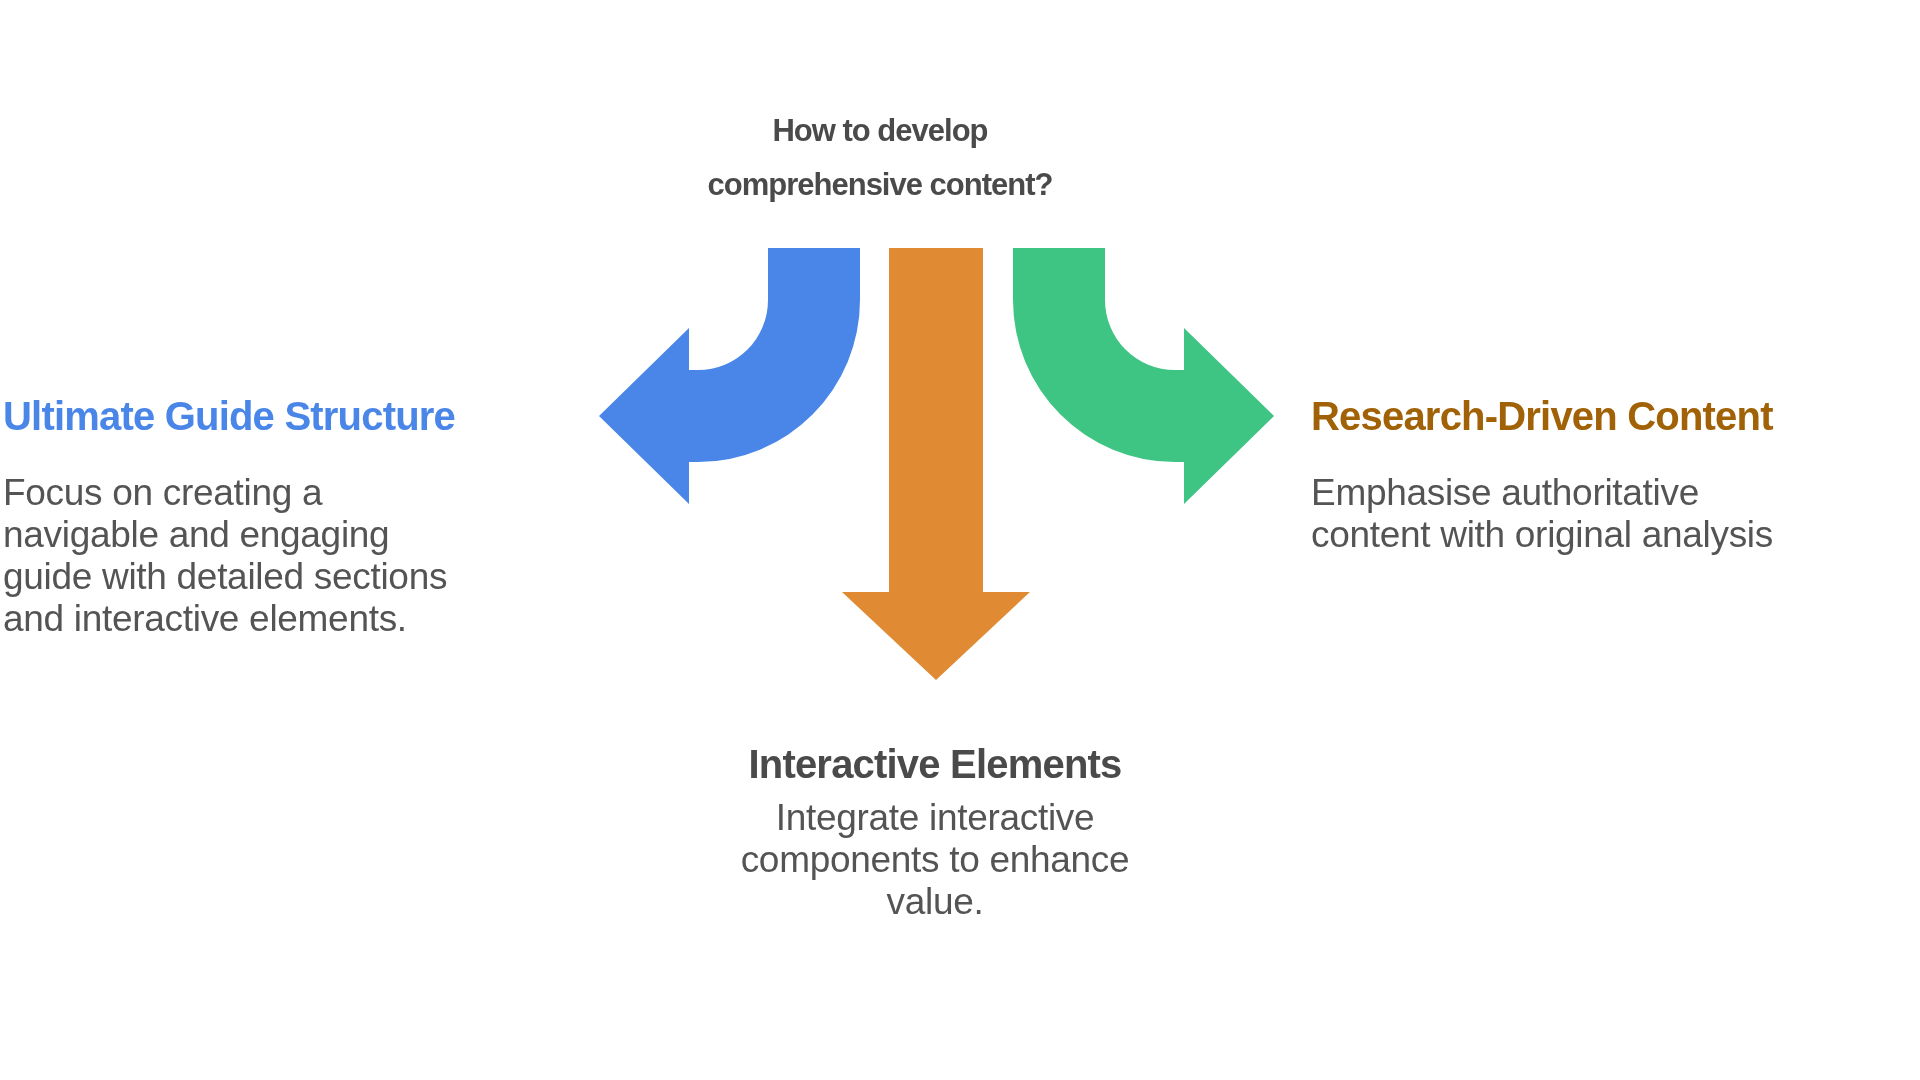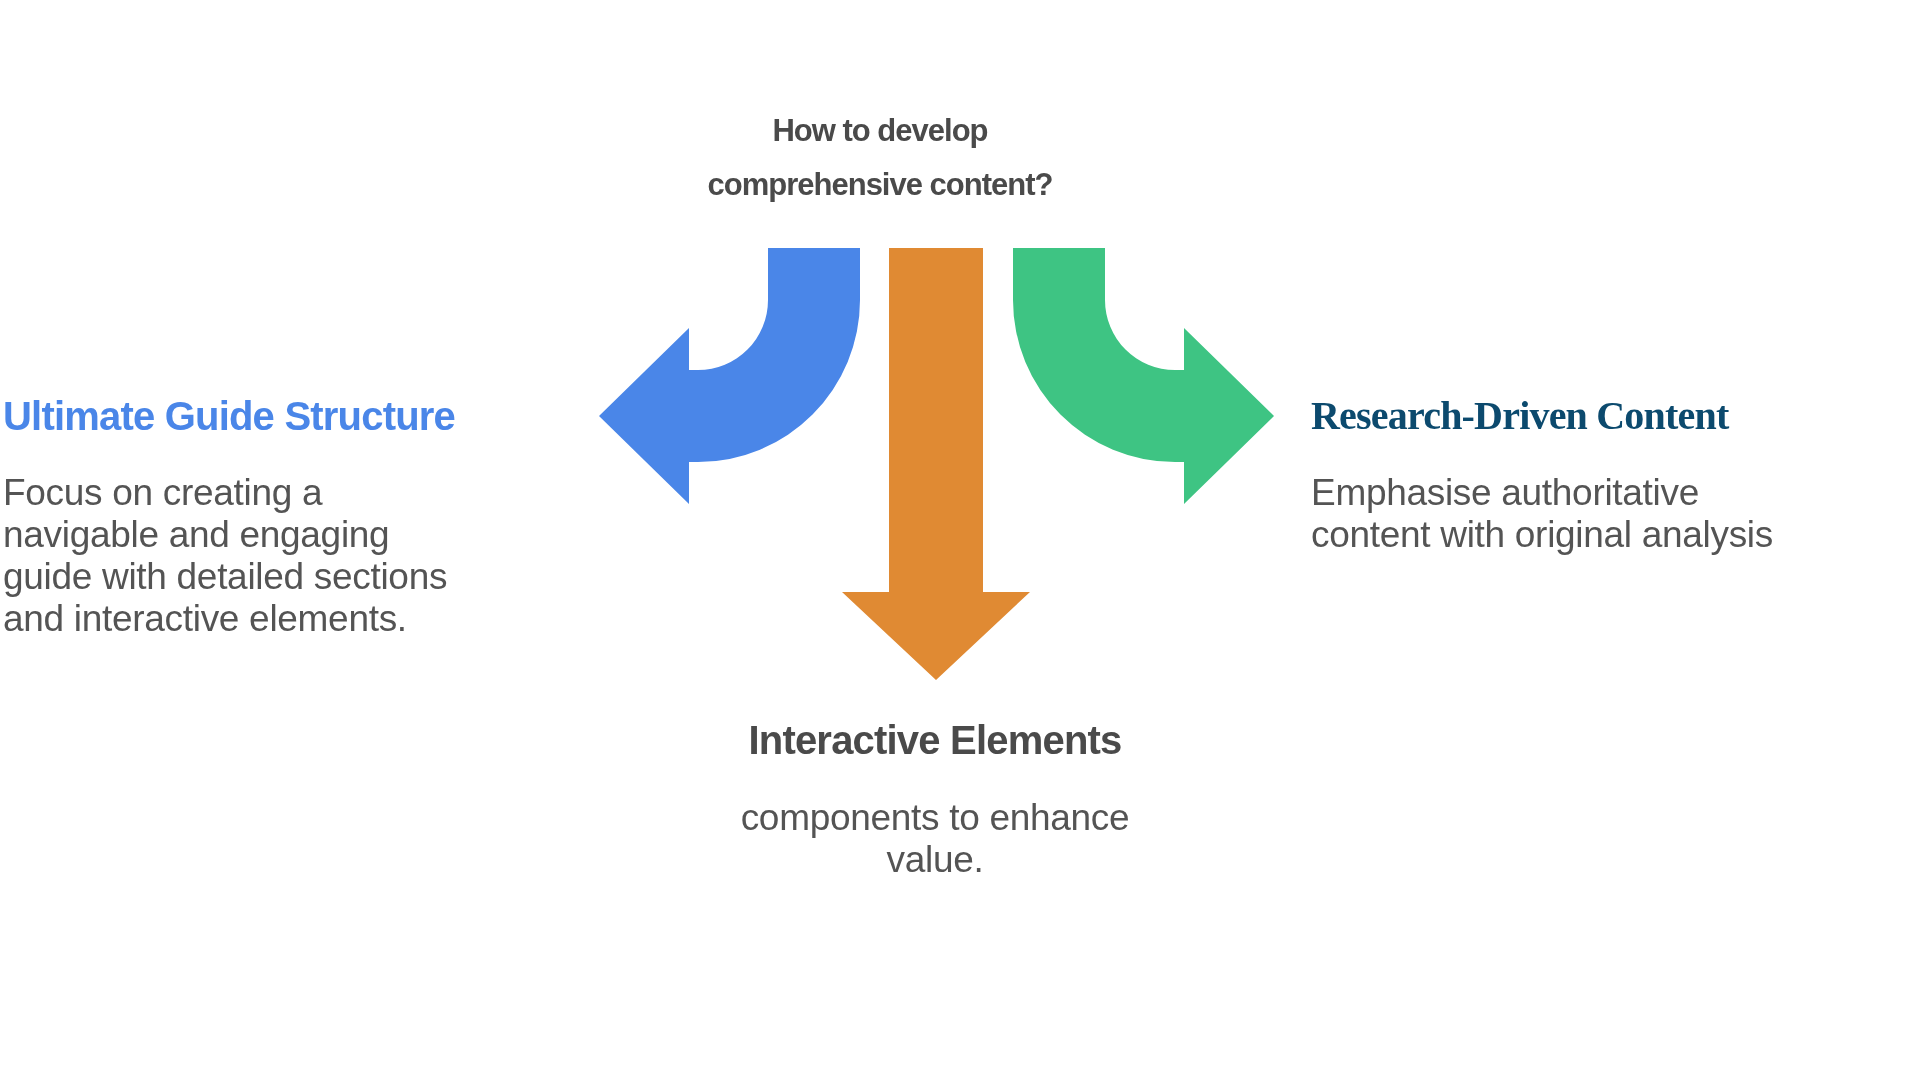--- a/index.html
+++ b/index.html
@@ -76,25 +76,26 @@
   </svg>
 
   <div class="section-heading sec-left-heading" style="color: rgb(74, 134, 232);">Ultimate Guide Structure</div>
   <div class="section-body sec-left-body">
     <div>Focus on creating a</div>
     <div>navigable and engaging</div>
     <div>guide with detailed sections</div>
     <div>and interactive elements.</div>
   </div>
 
-  <div class="section-heading sec-center-heading" style="color: rgb(74, 74, 74);">Interactive Elements</div>
+  <div class="section-heading sec-center-heading" style="color: rgb(74, 74, 74); margin-top: 24px;">Interactive Elements</div>
   <div class="section-body sec-center-body">
+    <div>Integrate interactive</div>
     <div>components to enhance</div>
     <div>value.</div>
   </div>
 
-  <div class="section-heading sec-right-heading" style="color: #0c4a6e; font-family: Liberation Serif, serif;">Research-Driven Content</div>
+  <div class="section-heading sec-right-heading" style="color: #a16207;">Research-Driven Content</div>
   <div class="section-body sec-right-body">
     <div>Emphasise authoritative</div>
     <div>content with original analysis</div>
   </div>
 
 </div>
 
 </body></html>

